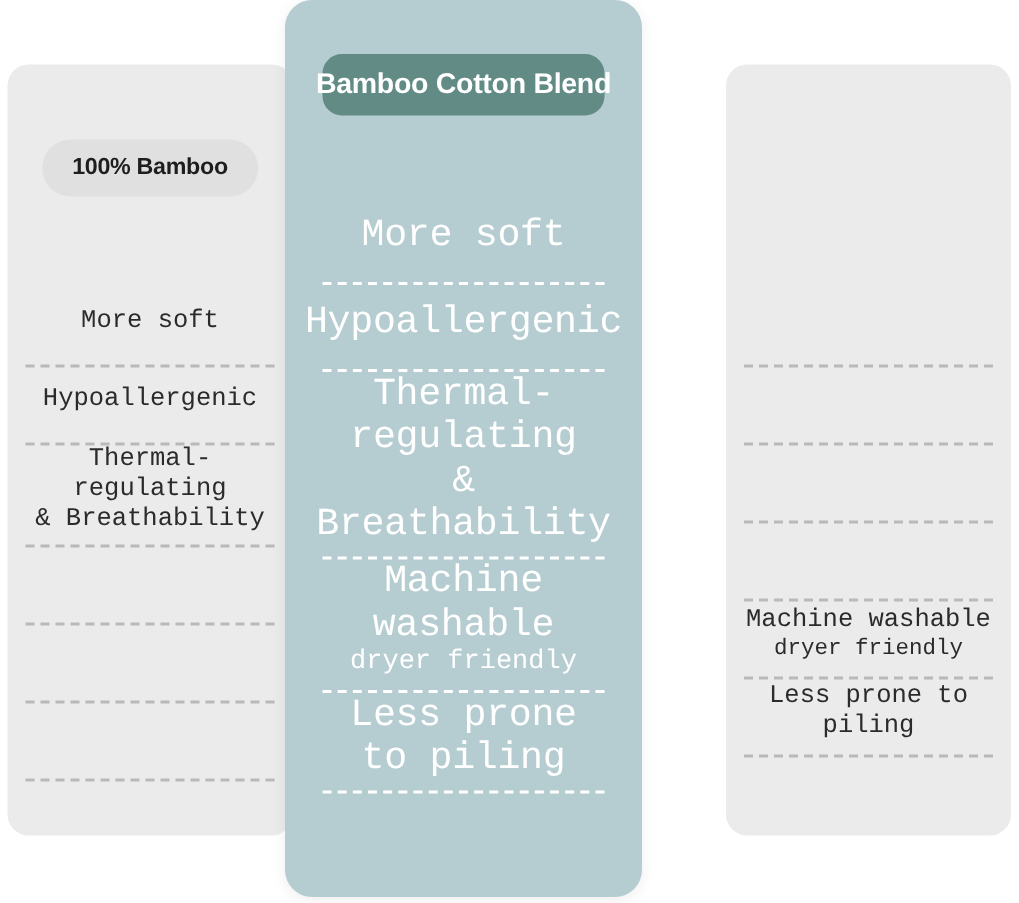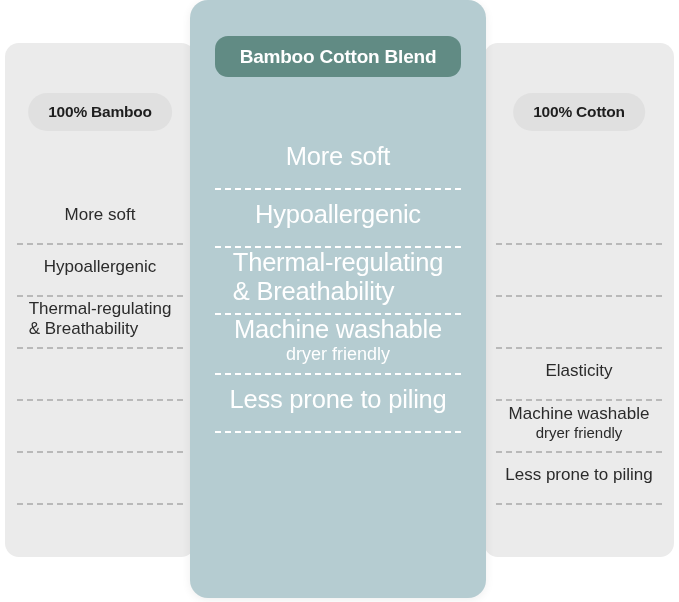--- a/index.html
+++ b/index.html
@@ -34,21 +34,21 @@
     height: 514px;
     width: 190px;
     z-index: 1;
   }
   .card-left  { left: 5px; }
   .card-right { left: 484px; }
 
   .card-center {
     left: 190px;
     top: 0px;
-    width: 296px;
+    width: 238px;
     height: 598px;
     background: #b5ccd1;
     border-radius: 18px;
     z-index: 3;
     box-shadow: 0 2px 10px rgba(0,0,0,0.07);
   }
 
   
   .badge {
     position: absolute;
@@ -95,20 +95,22 @@
   .rows-side   { top: 150px; padding: 0 12px; }
   .rows-center { top: 132px; padding: 0 25px; }
 
   .row {
     position: relative;
     box-sizing: border-box;
     display: flex;
     flex-direction: column;
     align-items: center;
     justify-content: center;
+    text-align: center;
+    font-family: Liberation Mono, monospace;
   }
 
   
   .row.sep::after {
     content: "";
     position: absolute;
     left: 0;
     right: 0;
     bottom: 0;
     border-top: 2px dashed #b9b9b9;
@@ -176,28 +178,26 @@
             <div>&amp; Breathability</div>
           </div>
         </div>
         <div class="row sep row-empty"></div>
         <div class="row sep row-empty"></div>
         <div class="row sep row-empty"></div>
       </div>
   </div>
 
   <div class="card card-side card-right">
-    <div class="badge badge-side">100% Cotton</div>
     <div class="rows rows-side">
         <div class="row sep row-empty"></div>
         <div class="row sep row-empty"></div>
         <div class="row sep row-empty"></div>
         <div class="row sep">
           <div class="row-text">
-            <div>Elasticity</div>
           </div>
         </div>
         <div class="row sep">
           <div class="row-text">Machine washable</div>
           <div class="row-sub">dryer friendly</div>
         </div>
         <div class="row sep">
           <div class="row-text">Less prone to piling</div>
         </div>
       </div>

